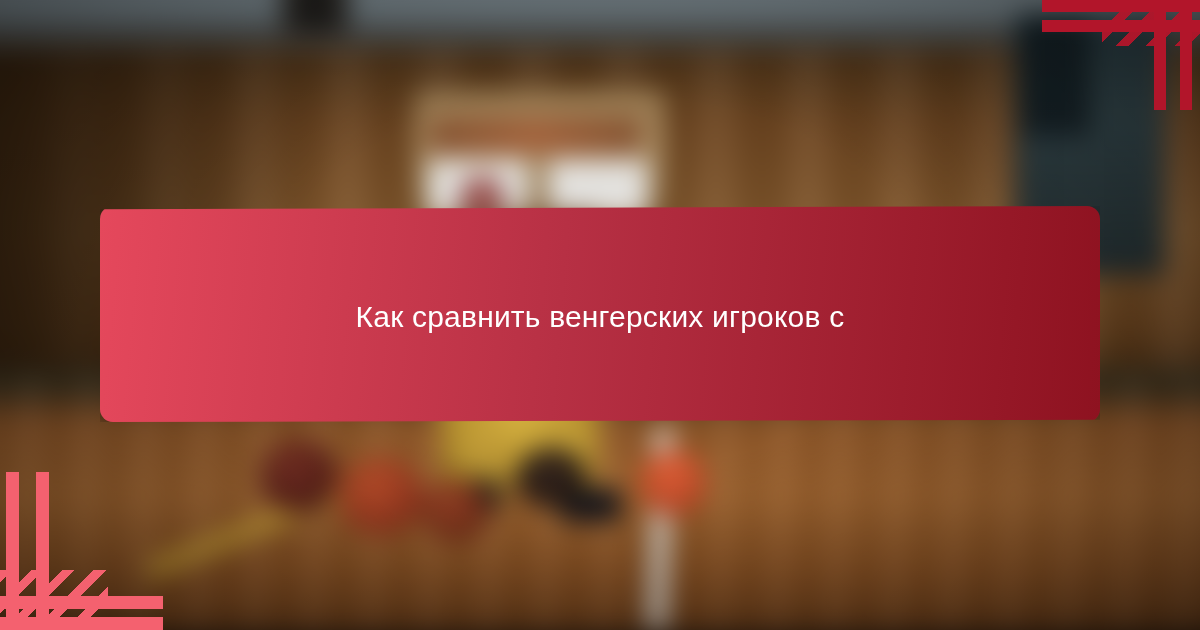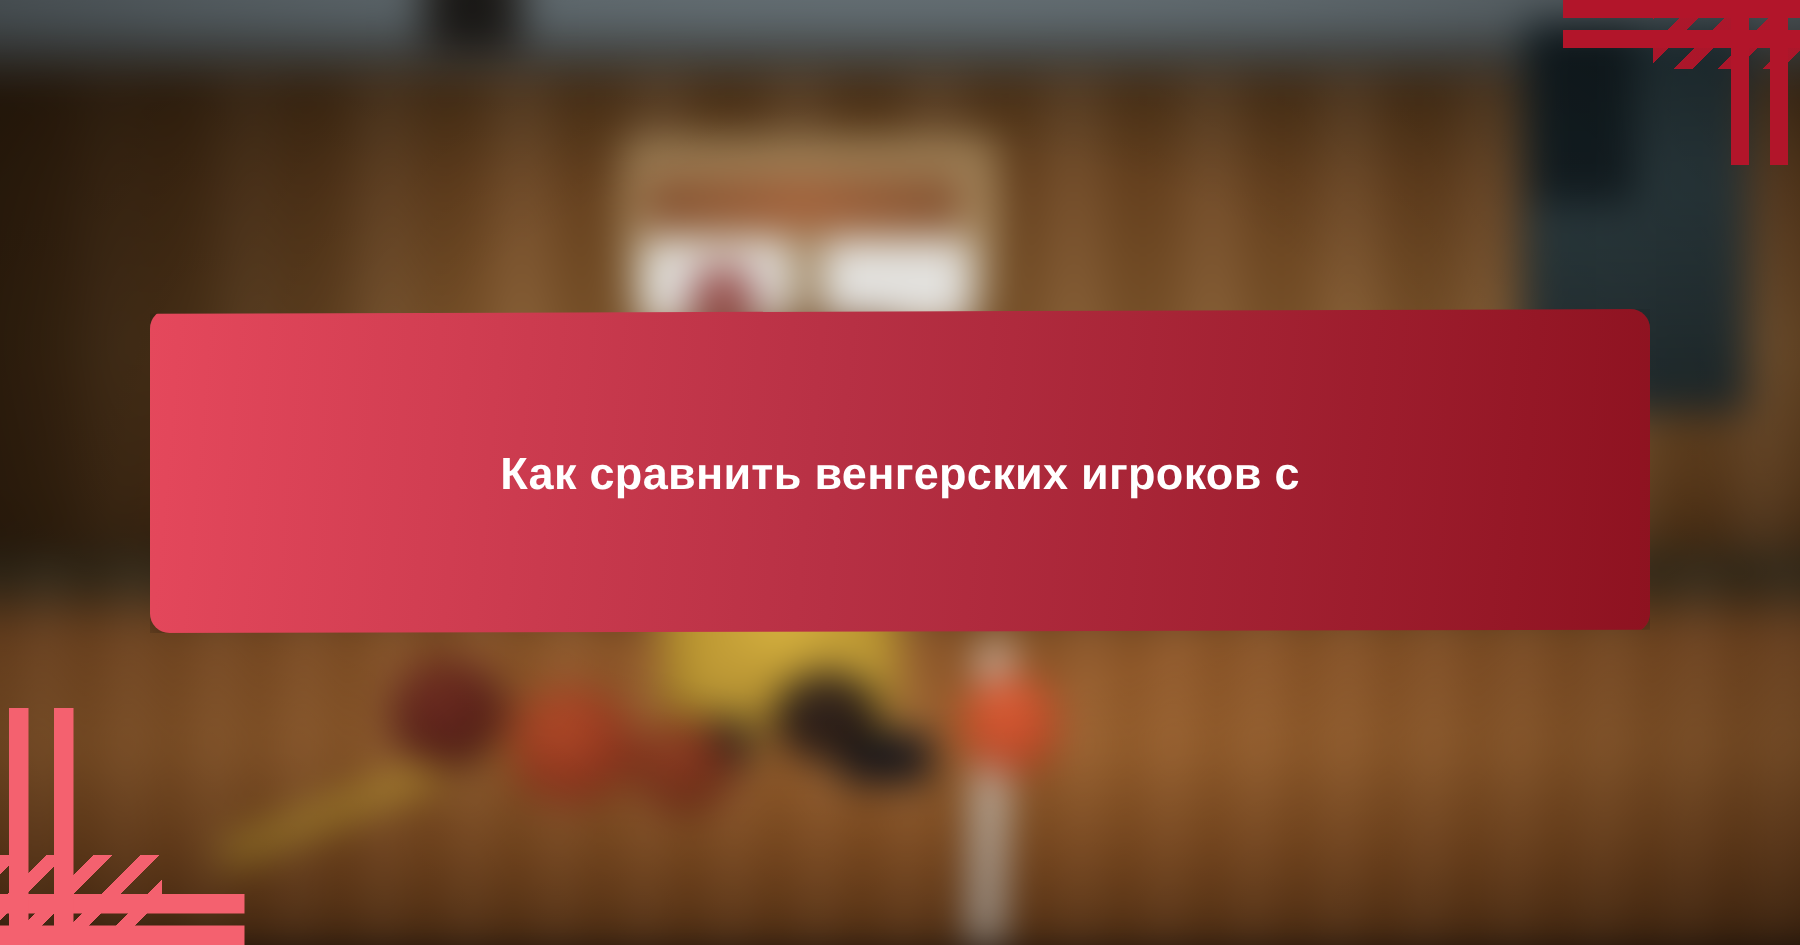--- a/index.html
+++ b/index.html
@@ -1,15 +1,15 @@
 <!DOCTYPE html>
 <html style="--card-a: #e5485c; --card-b: #b73044; --card-c: #8e1220; --deco-dark: #b2152a; --deco-light: #f4616f;"><head>
 <meta charset="utf-8">
 <style>
-  * { margin:0; padding:0; box-sizing:border-box;font-weight:bold; }
+  * { margin:0; padding:0; box-sizing:border-box; }
   html, body {
     width:1200px; height:630px; overflow:hidden;
     font-family:"Liberation Sans", sans-serif;
   }
   #stage {
     position:relative; width:1200px; height:630px;
     background:#2a1a10; overflow:hidden;
   }
 
   

